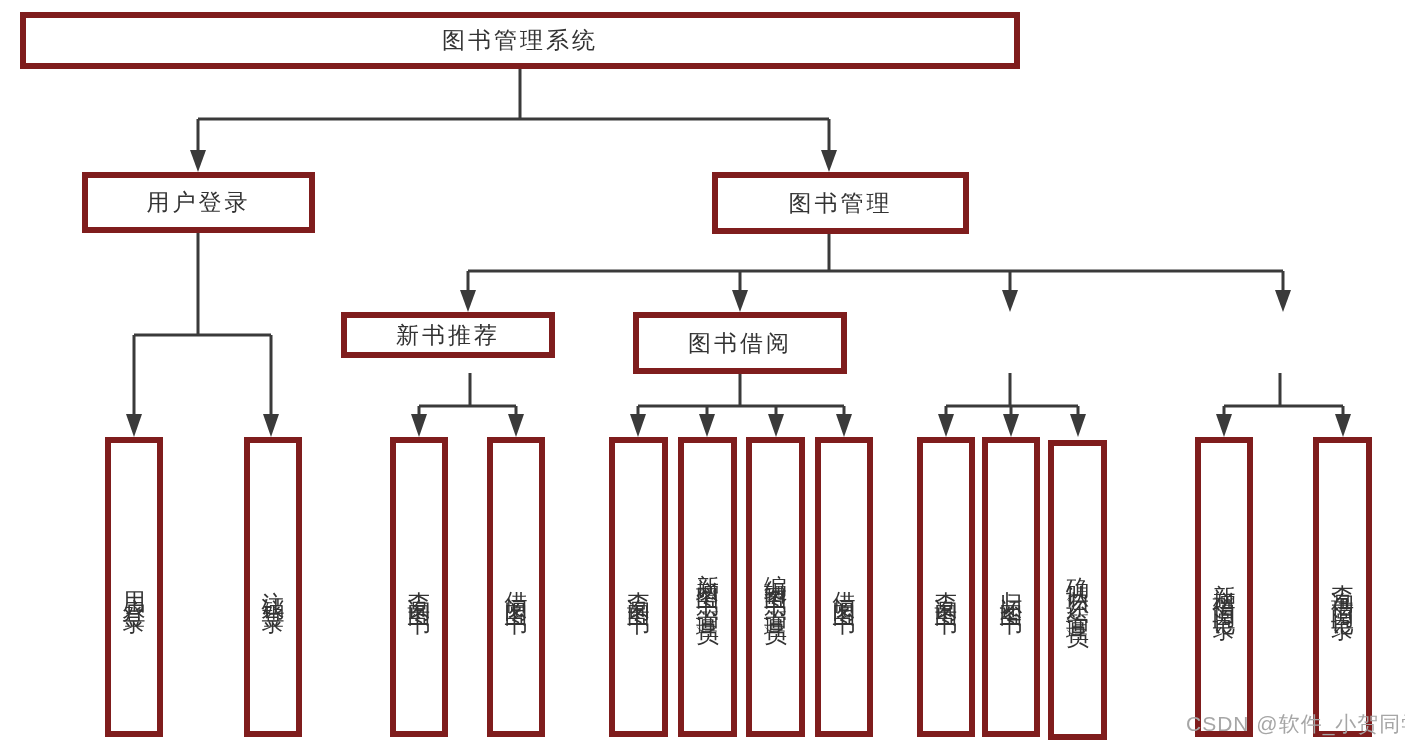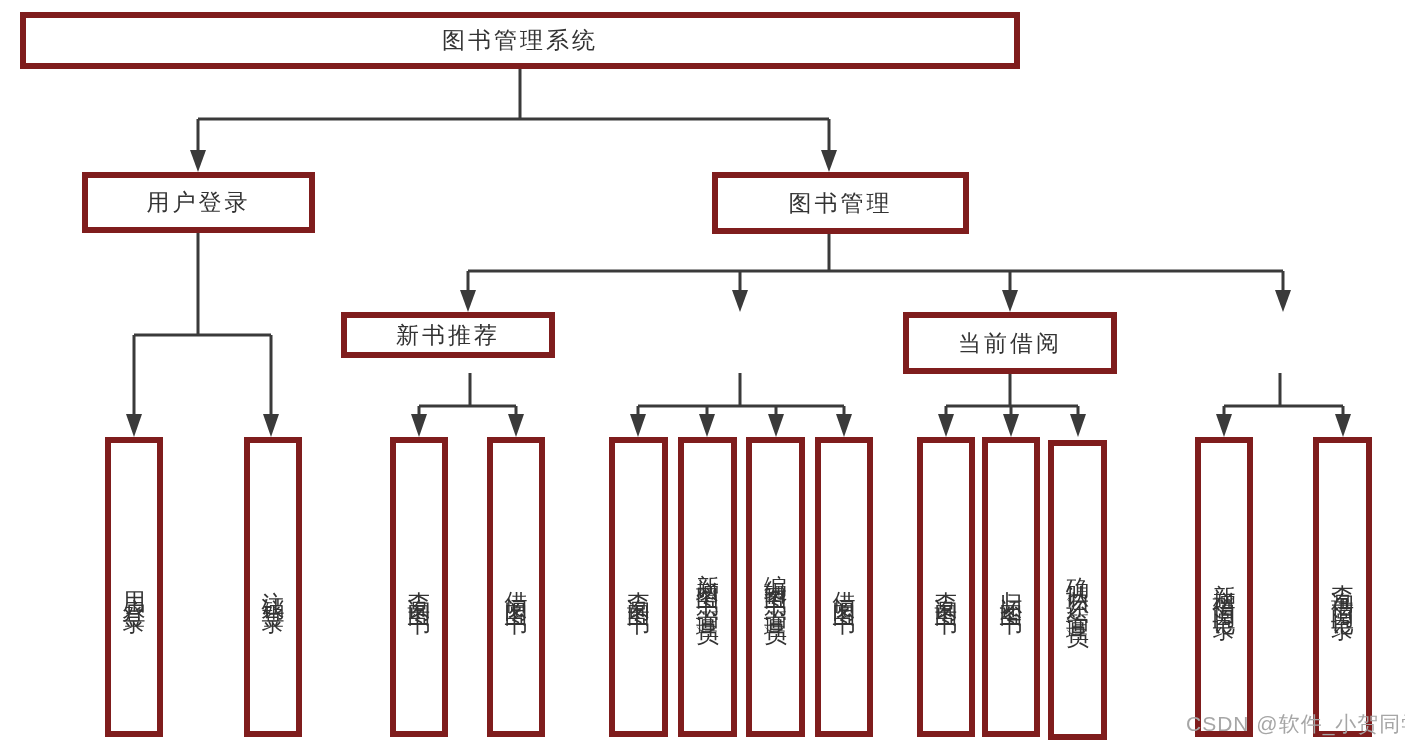--- a/index.html
+++ b/index.html
@@ -74,22 +74,22 @@
   <div class="box" style="left:82px;top:172px;width:233px;height:61px;">
     <span>用户登录</span>
   </div>
   <div class="box" style="left:712px;top:172px;width:257px;height:62px;">
     <span>图书管理</span>
   </div>
 
   <div class="box" style="left:341px;top:312px;width:214px;height:46px;">
     <span>新书推荐</span>
   </div>
-  <div class="box" style="left:903px;top:312px;width:214px;height:62px;">
-    <span>当前借阅</span>
+  <div class="box" style="left:633px;top:312px;width:214px;height:62px;">
+    <span>图书借阅</span>
   </div>
 
   <div class="box leaf" style="left:105px;top:437px;width:58px;height:300px;">
     <span>用户登录</span>
   </div>
   <div class="box leaf" style="left:244px;top:437px;width:58px;height:300px;">
     <span>注销登录</span>
   </div>
 
   <div class="box leaf" style="left:390px;top:437px;width:58px;height:300px;">

